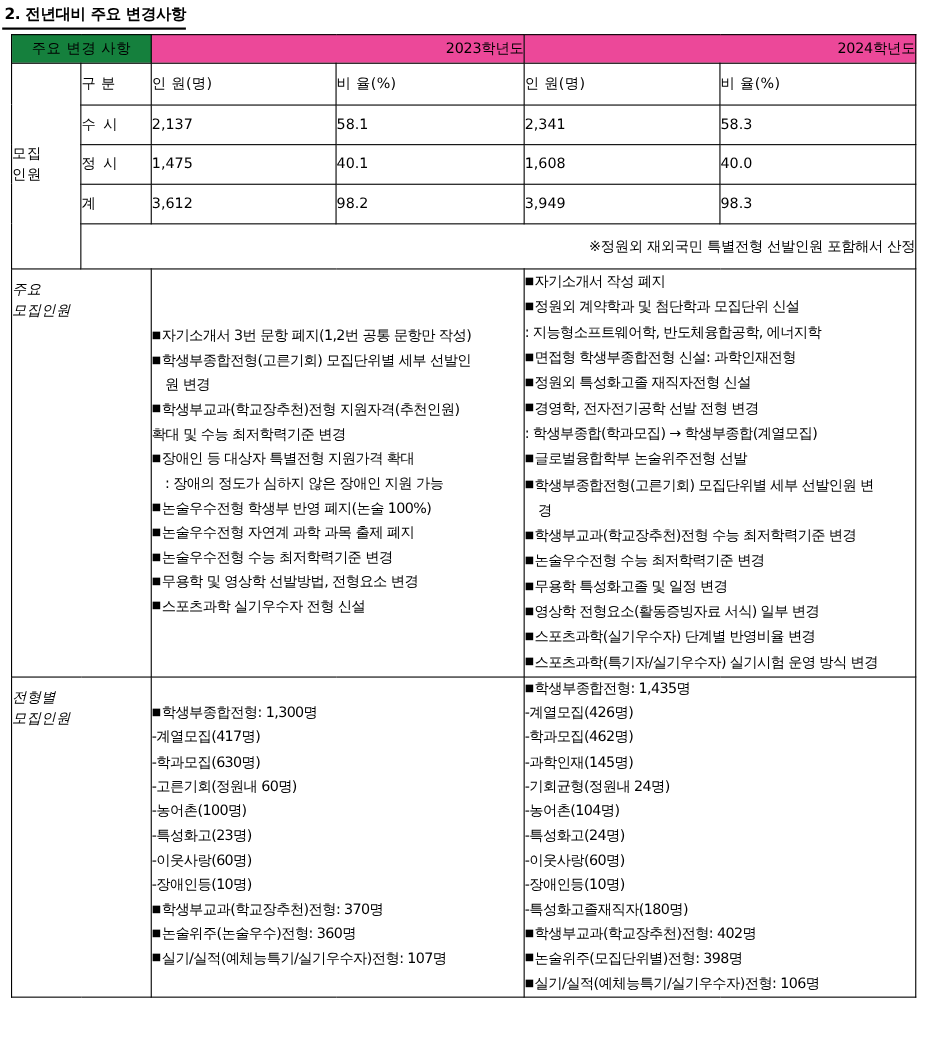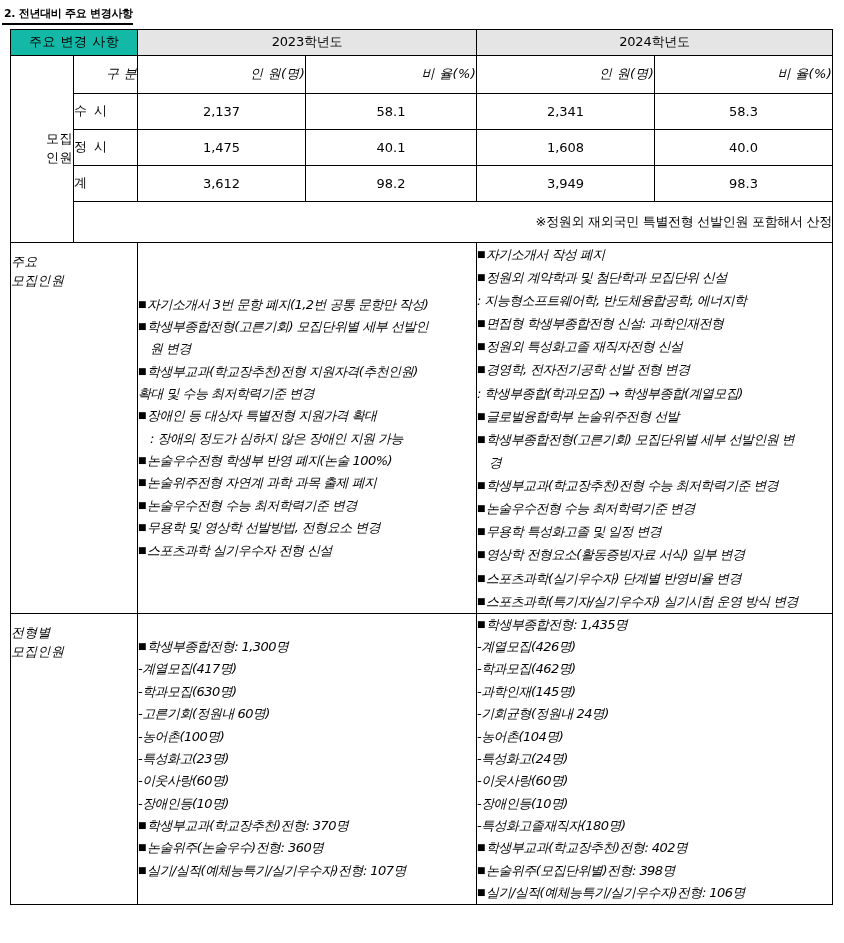--- a/index.html
+++ b/index.html
@@ -18,21 +18,21 @@
   .page {
     position: relative;
     width: 844px;
     height: 943px;
     box-sizing: border-box;
     padding: 0;
   }
 
   
   .doc-title {
-    font-size: 11px;
+    font-size: 14px;
     font-weight: bold;
     letter-spacing: -0.3px;
     padding: 3px 0 2px 2px;
     margin: 0 0 1px 0;
     border-bottom: 2px solid #000;
     display: inline-block;
     line-height: 1.25;
   }
   .title-wrap {
     padding-left: 2px;
@@ -48,55 +48,54 @@
     table-layout: fixed;
   }
   table.main td, table.main th {
     border: 1px solid #000;
     padding: 0;
     vertical-align: middle;
     font-weight: normal;
     font-size: 13px;
   }
   .hdr {
-    background: #e5e5e5;
-    text-align: center;
+    background: #ec4899;
+    text-align: right;
     font-weight: bold;
     font-size: 14px;
     letter-spacing: -0.2px;
     height: 25px;
   }
   .hdr-left {
-    background: #14b8a6;
+    background: #15803d;
     text-align: center;
     font-weight: bold;
     font-size: 14px;
     letter-spacing: 0.5px;
     height: 25px;
   }
   .sub-hdr {
-    text-align: right;
+    text-align: left;
     height: 37px;
     font-size: 13.5px;
     letter-spacing: 0.3px;
-    font-style: italic;
   }
   .rowlabel {
     text-align: left;
     height: 35px;
     font-size: 13.5px;
     letter-spacing: 1.4px;
   }
   .num {
-    text-align: center;
+    text-align: left;
     height: 35px;
     font-size: 13.5px;
   }
   .vlabel {
-    text-align: right;
+    text-align: left;
     font-size: 13.5px;
     letter-spacing: 0.5px;
     line-height: 1.45;
     vertical-align: middle;
   }
   .note {
     text-align: right;
     font-size: 13px;
     height: 40px;
     padding-right: 10px;
@@ -107,21 +106,20 @@
   .content {
     vertical-align: top;
     padding: 7px 6px 8px 8px;
     font-size: 13px;
     line-height: 1.72;
     letter-spacing: -0.55px;
   }
   .content .ln {
     white-space: nowrap;
     display: block;
-    font-style: italic;
   }
   .bsq::before {
     content: "\25A0";
     font-size: 9px;
     vertical-align: 2px;
     margin-right: 1px;
   }
   .ind1 { padding-left: 12px; display: block; }
   .ind0 { display: block; }
 
@@ -218,21 +216,21 @@
       </td>
       <td class="content" colspan="2">
             <span class="ln ind0 bsq">자기소개서 3번 문항 폐지(1,2번 공통 문항만 작성)</span>
             <span class="ln ind0 bsq">학생부종합전형(고른기회) 모집단위별 세부 선발인</span>
             <span class="ln ind1">원 변경</span>
             <span class="ln ind0 bsq">학생부교과(학교장추천)전형 지원자격(추천인원)</span>
             <span class="ln ind0">확대 및 수능 최저학력기준 변경</span>
             <span class="ln ind0 bsq">장애인 등 대상자 특별전형 지원가격 확대</span>
             <span class="ln ind1">: 장애의 정도가 심하지 않은 장애인 지원 가능</span>
             <span class="ln ind0 bsq">논술우수전형 학생부 반영 폐지(논술 100%)</span>
-            <span class="ln ind0 bsq">논술위주전형 자연계 과학 과목 출제 폐지</span>
+            <span class="ln ind0 bsq">논술우수전형 자연계 과학 과목 출제 폐지</span>
             <span class="ln ind0 bsq">논술우수전형 수능 최저학력기준 변경</span>
             <span class="ln ind0 bsq">무용학 및 영상학 선발방법, 전형요소 변경</span>
             <span class="ln ind0 bsq">스포츠과학 실기우수자 전형 신설</span>
           </td>
       <td class="content small" colspan="2">
             <span class="ln ind0 bsq">자기소개서 작성 폐지</span>
             <span class="ln ind0 bsq">정원외 계약학과 및 첨단학과 모집단위 신설</span>
             <span class="ln ind0">: 지능형소프트웨어학, 반도체융합공학, 에너지학</span>
             <span class="ln ind0 bsq">면접형 학생부종합전형 신설: 과학인재전형</span>
             <span class="ln ind0 bsq">정원외 특성화고졸 재직자전형 신설</span>

